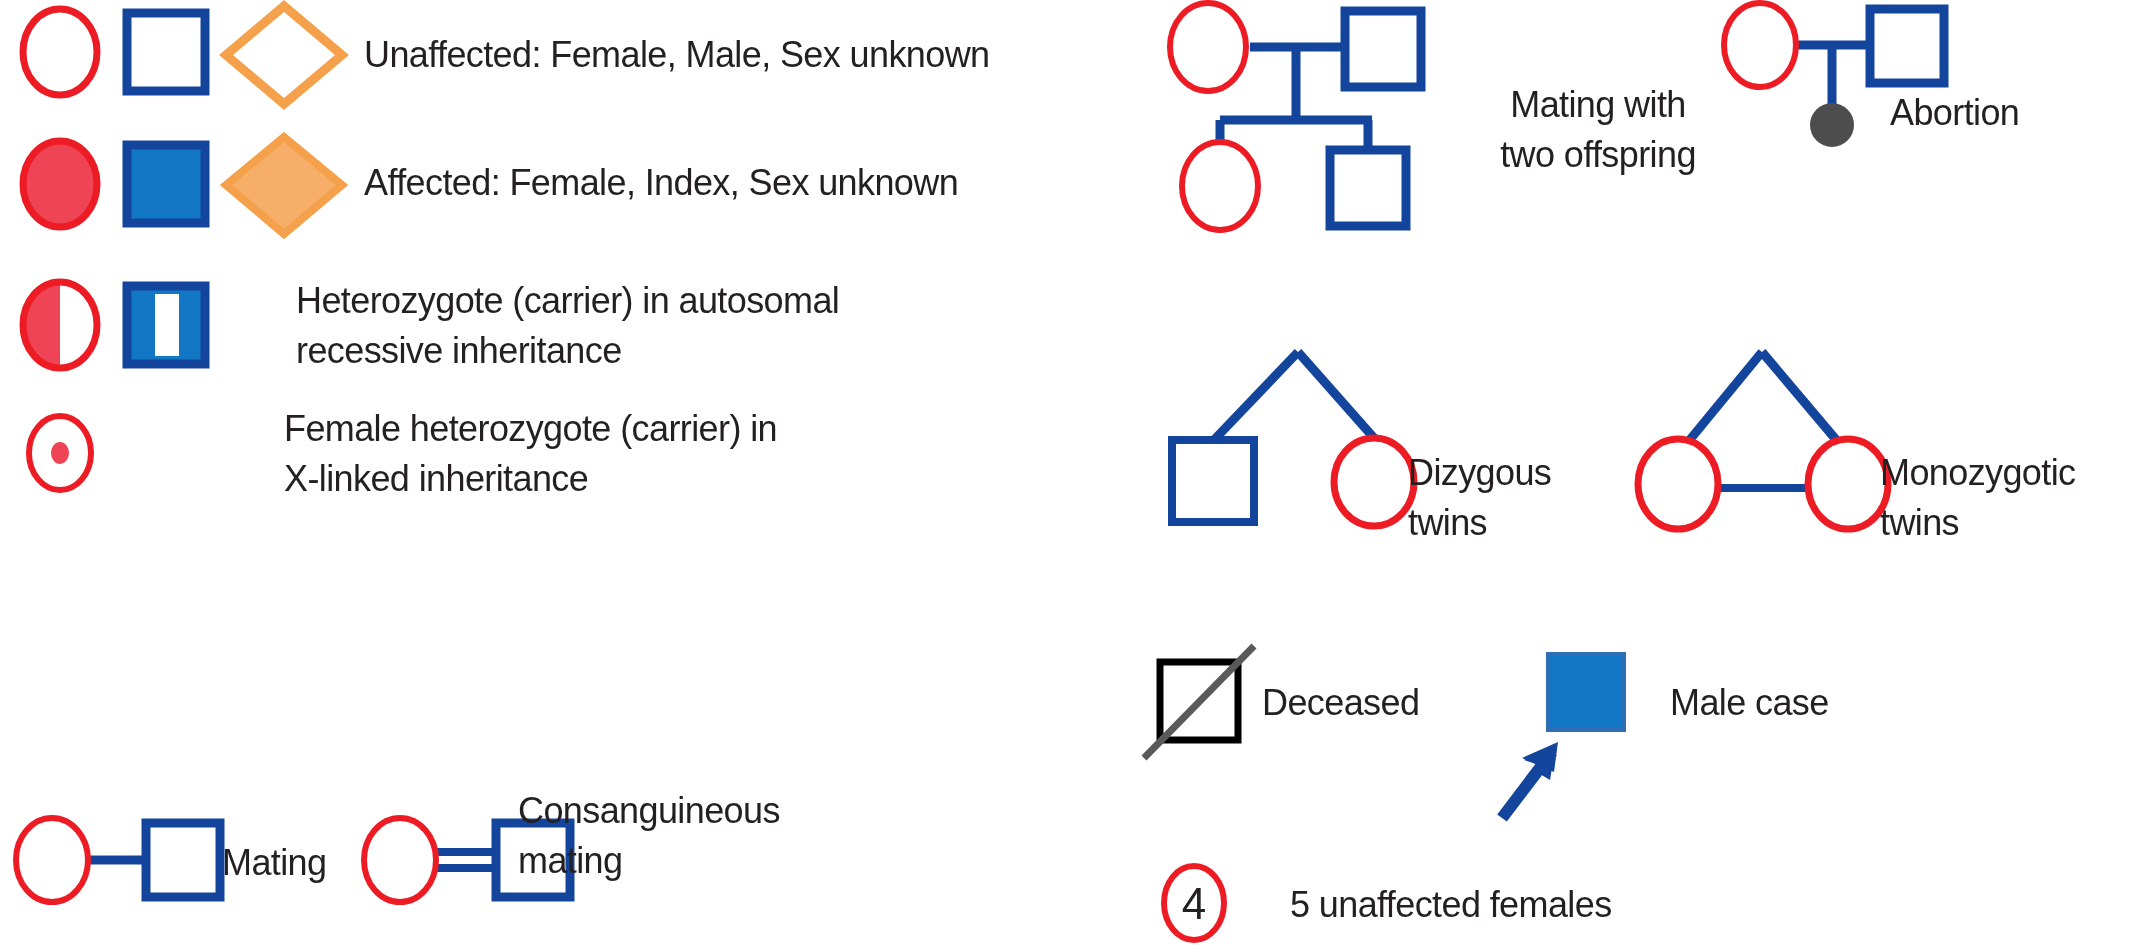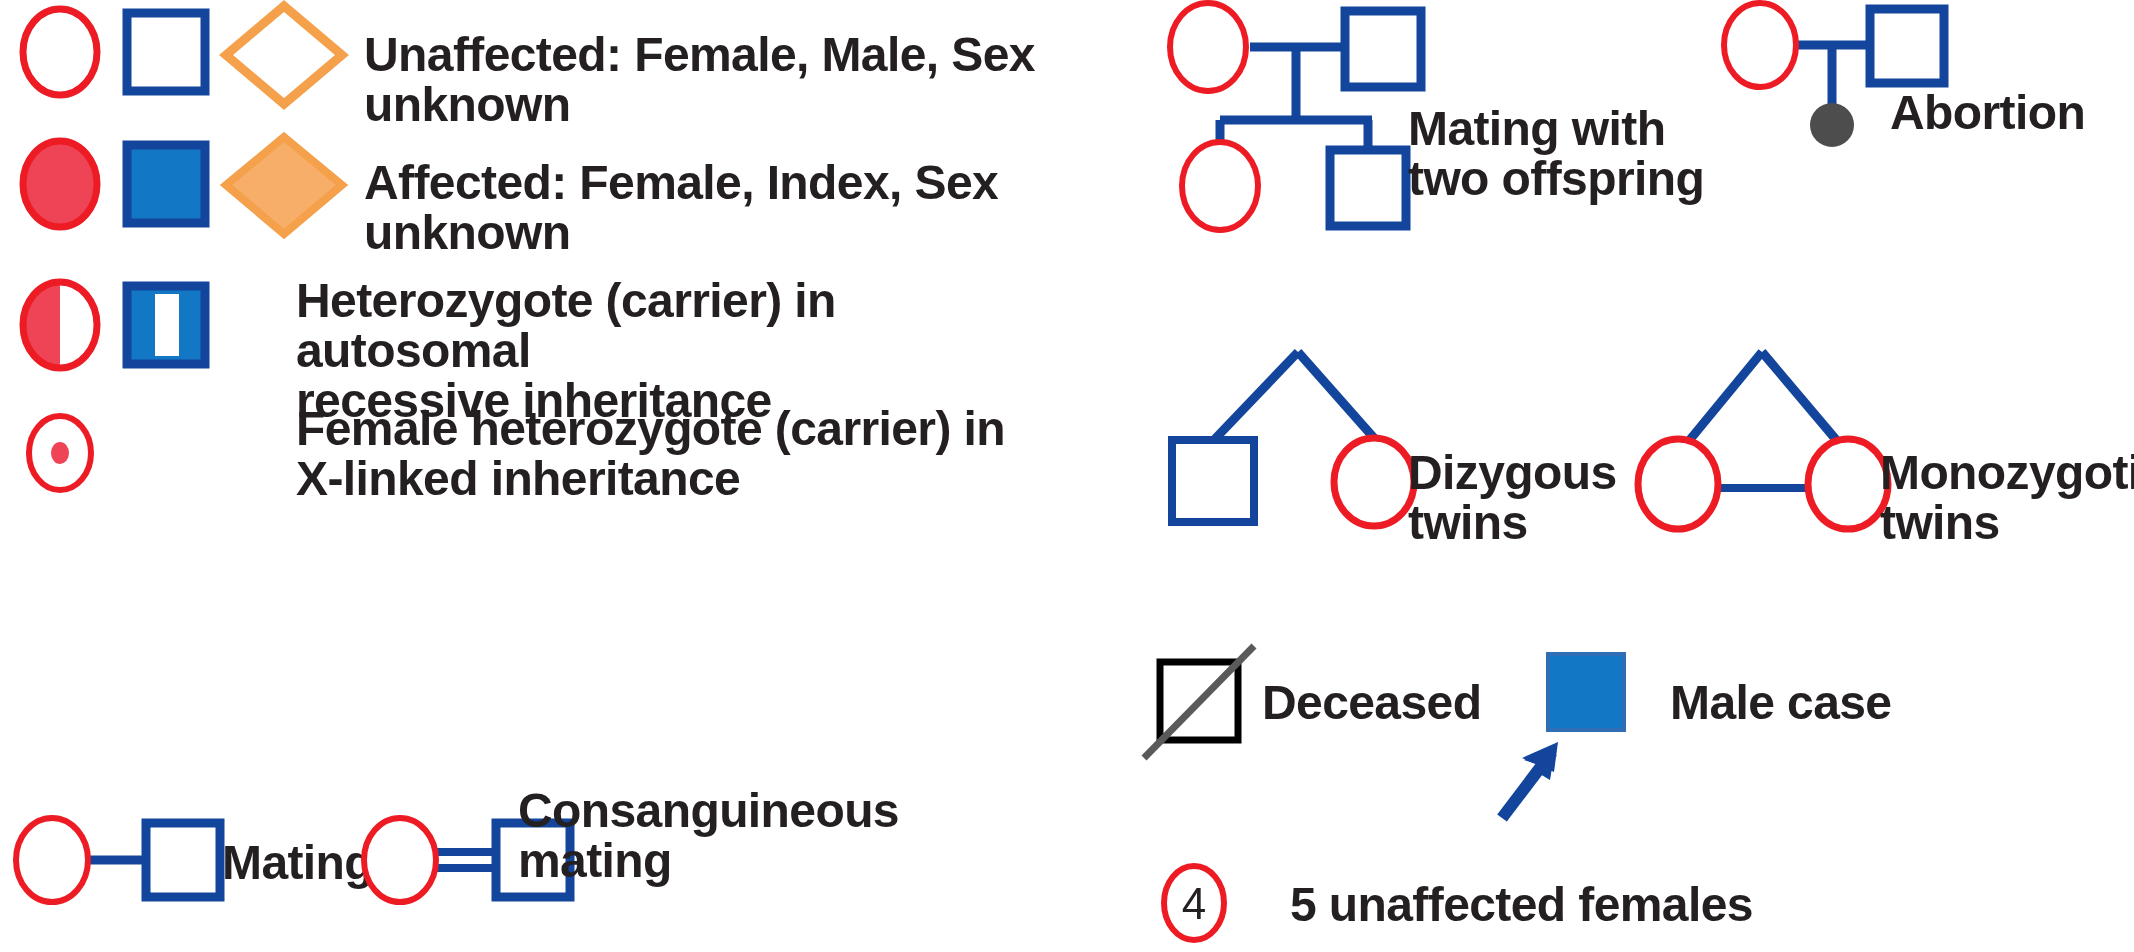--- a/index.html
+++ b/index.html
@@ -4,23 +4,23 @@
 <style>
   html,body{margin:0;padding:0;background:#ffffff;}
   body{
     width:2134px;height:952px;position:relative;overflow:hidden;
     font-family:"Liberation Sans","DejaVu Sans",sans-serif;
     color:#231f20;
   }
   .abs{position:absolute;}
   .lbl{
     position:absolute;
-    font-size:48px;
+    font-size:36px;
     line-height:50px;
-    font-weight:700;
+    font-weight:400;
     letter-spacing:-0.6px;
     color:#241f21;
     white-space:pre-line;
   }
   svg{display:block;overflow:visible;}
 </style>
 </head>
 <body>
 
 <div class="abs" style="left:0px;top:0px;">
@@ -56,21 +56,21 @@
 </div>
 <div class="lbl" style="left:296px;top:276px;width:760px;">Heterozygote (carrier) in autosomal
 recessive inheritance</div>
 
 <div class="abs" style="left:0px;top:398px;">
   <svg width="780" height="110" viewBox="0 0 780 110">
     <ellipse cx="60" cy="55" rx="31" ry="37" fill="#ffffff" stroke="#ED1C24" stroke-width="6"></ellipse>
     <ellipse cx="60" cy="55" rx="9" ry="11" fill="#EF4356"></ellipse>
   </svg>
 </div>
-<div class="lbl" style="left:296px;top:404px;width:760px;">Female heterozygote (carrier) in
+<div class="lbl" style="left:284px;top:404px;width:760px;">Female heterozygote (carrier) in
 X-linked inheritance</div>
 
 <div class="abs" style="left:0px;top:795px;">
   <svg width="330" height="140" viewBox="0 0 330 140">
     <line x1="84" y1="65" x2="148" y2="65" stroke="#12459B" stroke-width="9"></line>
     <ellipse cx="52" cy="65" rx="36" ry="42" fill="#ffffff" stroke="#ED1C24" stroke-width="6"></ellipse>
     <rect x="146" y="28" width="74" height="74" fill="#ffffff" stroke="#12459B" stroke-width="9"></rect>
   </svg>
 </div>
 <div class="lbl" style="left:222px;top:838px;width:300px;">Mating</div>
@@ -100,21 +100,21 @@
 
     <ellipse cx="68" cy="47" rx="38" ry="44" fill="#ffffff" stroke="#ED1C24" stroke-width="6"></ellipse>
 
     <rect x="205" y="11" width="76" height="76" fill="#ffffff" stroke="#12459B" stroke-width="9"></rect>
 
     <ellipse cx="80" cy="186" rx="38" ry="44" fill="#ffffff" stroke="#ED1C24" stroke-width="6"></ellipse>
 
     <rect x="190" y="150" width="76" height="76" fill="#ffffff" stroke="#12459B" stroke-width="9"></rect>
   </svg>
 </div>
-<div class="lbl" style="left:1408px;top:104px;width:380px;">Mating with
+<div class="lbl" style="left:1408px;top:80px;width:380px;text-align:center;">Mating with
 two offspring</div>
 
 <div class="abs" style="left:1720px;top:0px;">
   <svg width="300" height="160" viewBox="0 0 300 160">
     <line x1="72" y1="45" x2="152" y2="45" stroke="#12459B" stroke-width="9"></line>
     <line x1="112" y1="45" x2="112" y2="112" stroke="#12459B" stroke-width="9"></line>
     <ellipse cx="40" cy="45" rx="36" ry="42" fill="#ffffff" stroke="#ED1C24" stroke-width="6"></ellipse>
     <rect x="150" y="9" width="74" height="74" fill="#ffffff" stroke="#12459B" stroke-width="9"></rect>
     <circle cx="112" cy="125" r="22" fill="#4D4D4D"></circle>
   </svg>

